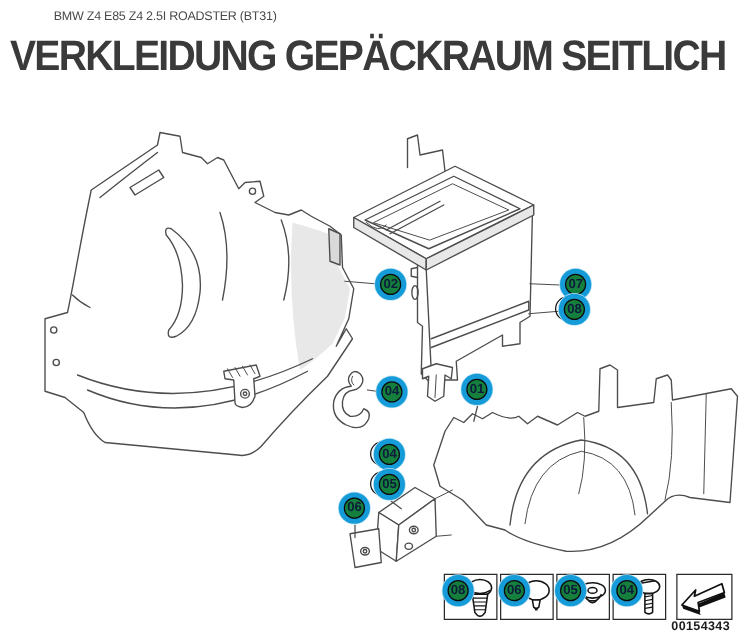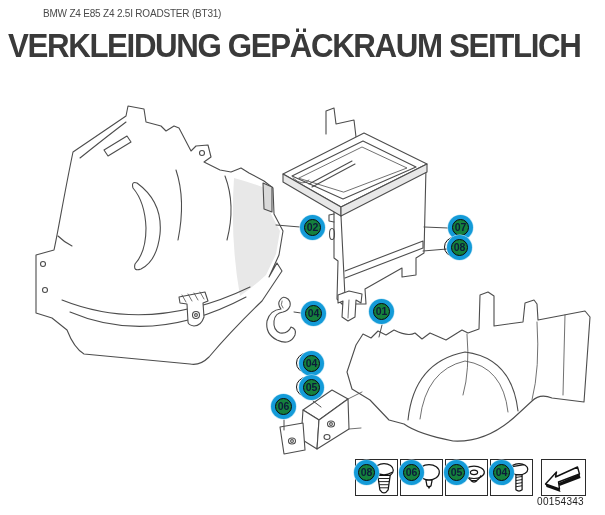--- a/index.html
+++ b/index.html
@@ -33,21 +33,21 @@
   .legend-cell{
     position:relative;width:43px;height:37px;border:1.3px solid #2b2b2b;background:#fff;
     box-sizing:border-box;cursor:pointer;
   }
   .legend-cell.arrow{margin-left:6px;width:45px;cursor:default;}
   .legend-cell svg{position:absolute;right:1px;top:2px;}
   .legend-cell.arrow svg{right:1px;top:4px;}
   .legend-cell .callout{left:2px;top:4px;}
   .diagram-code{
     position:absolute;left:504px;top:496px;width:80px;text-align:right;
-    font-size:10px;font-weight:normal;color:#1c1c1c;letter-spacing:0.3px;z-index:2;
+    font-size:10px;font-weight:bold;color:#1c1c1c;letter-spacing:0.3px;z-index:2;
   }
 </style>
 </head>
 <body>
 
 <div class="breadcrumb">BMW Z4 E85 Z4 2.5I ROADSTER (BT31)</div>
 <div class="page-title">VERKLEIDUNG GEPÄCKRAUM SEITLICH</div>
 
 <svg class="diagram-svg" width="605" height="420" viewBox="0 95 605 420" fill="none" stroke="#4d4d4d" stroke-width="1.1" stroke-linejoin="round" stroke-linecap="round">
 

